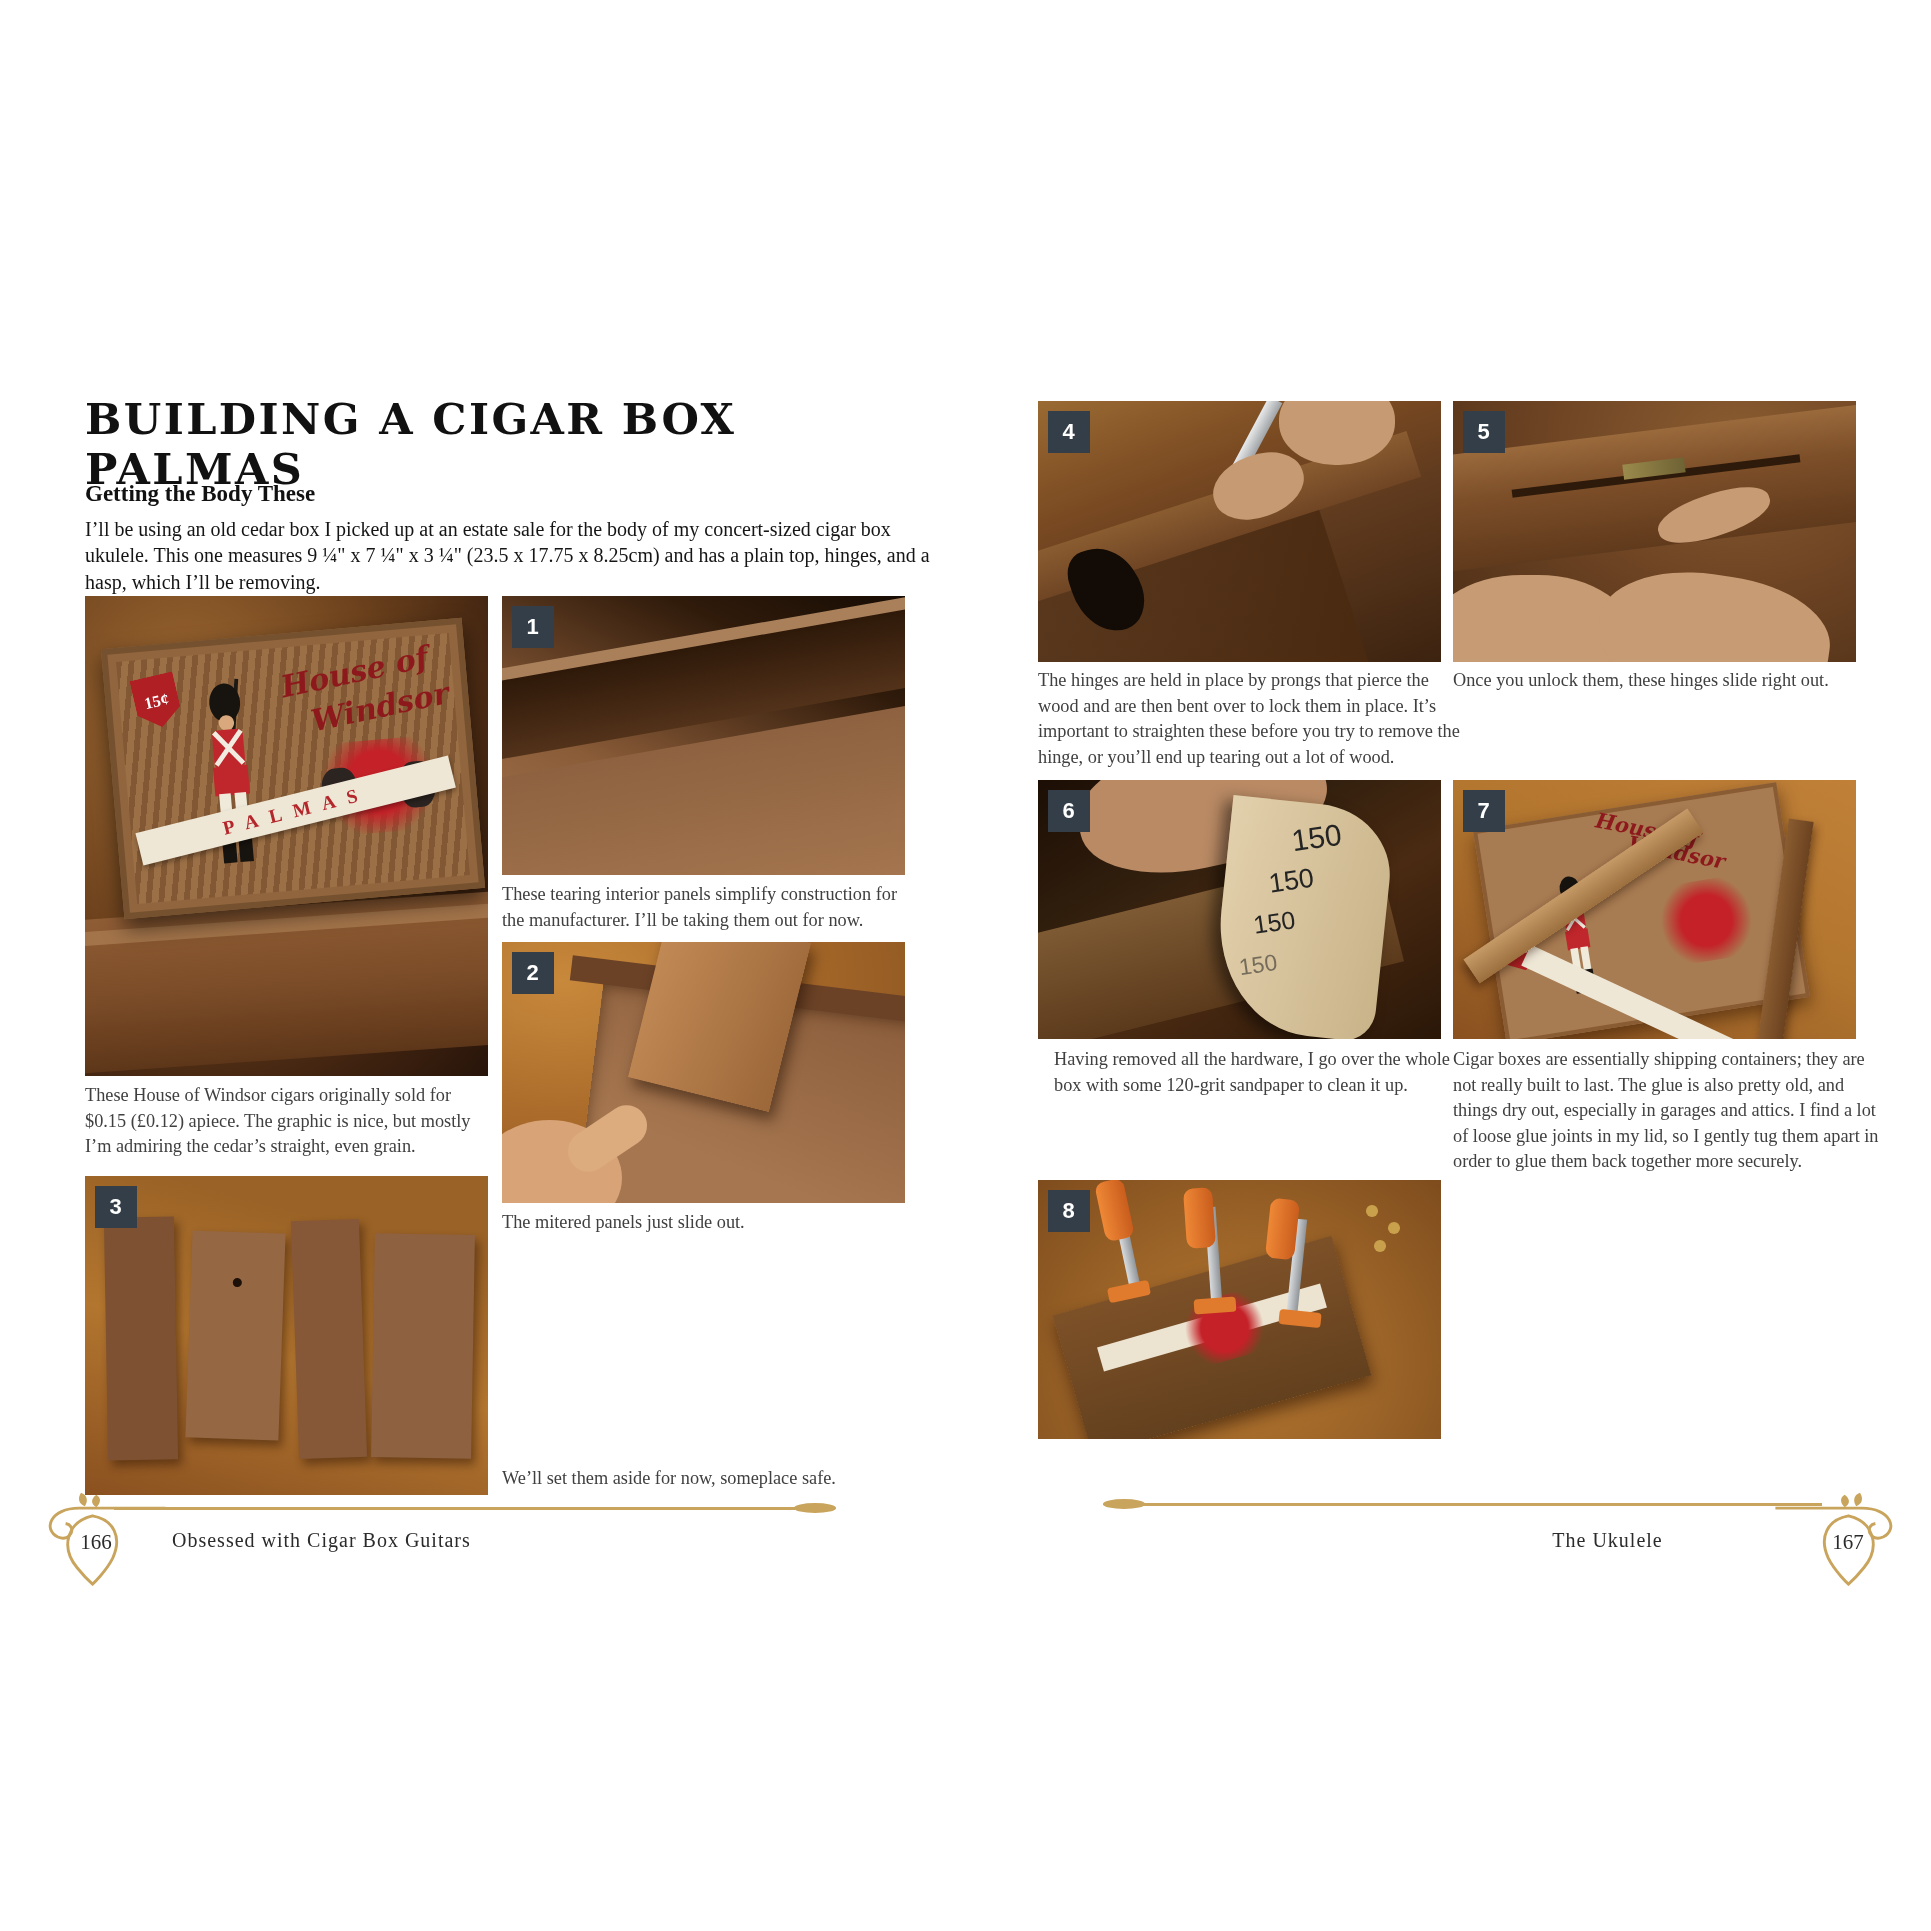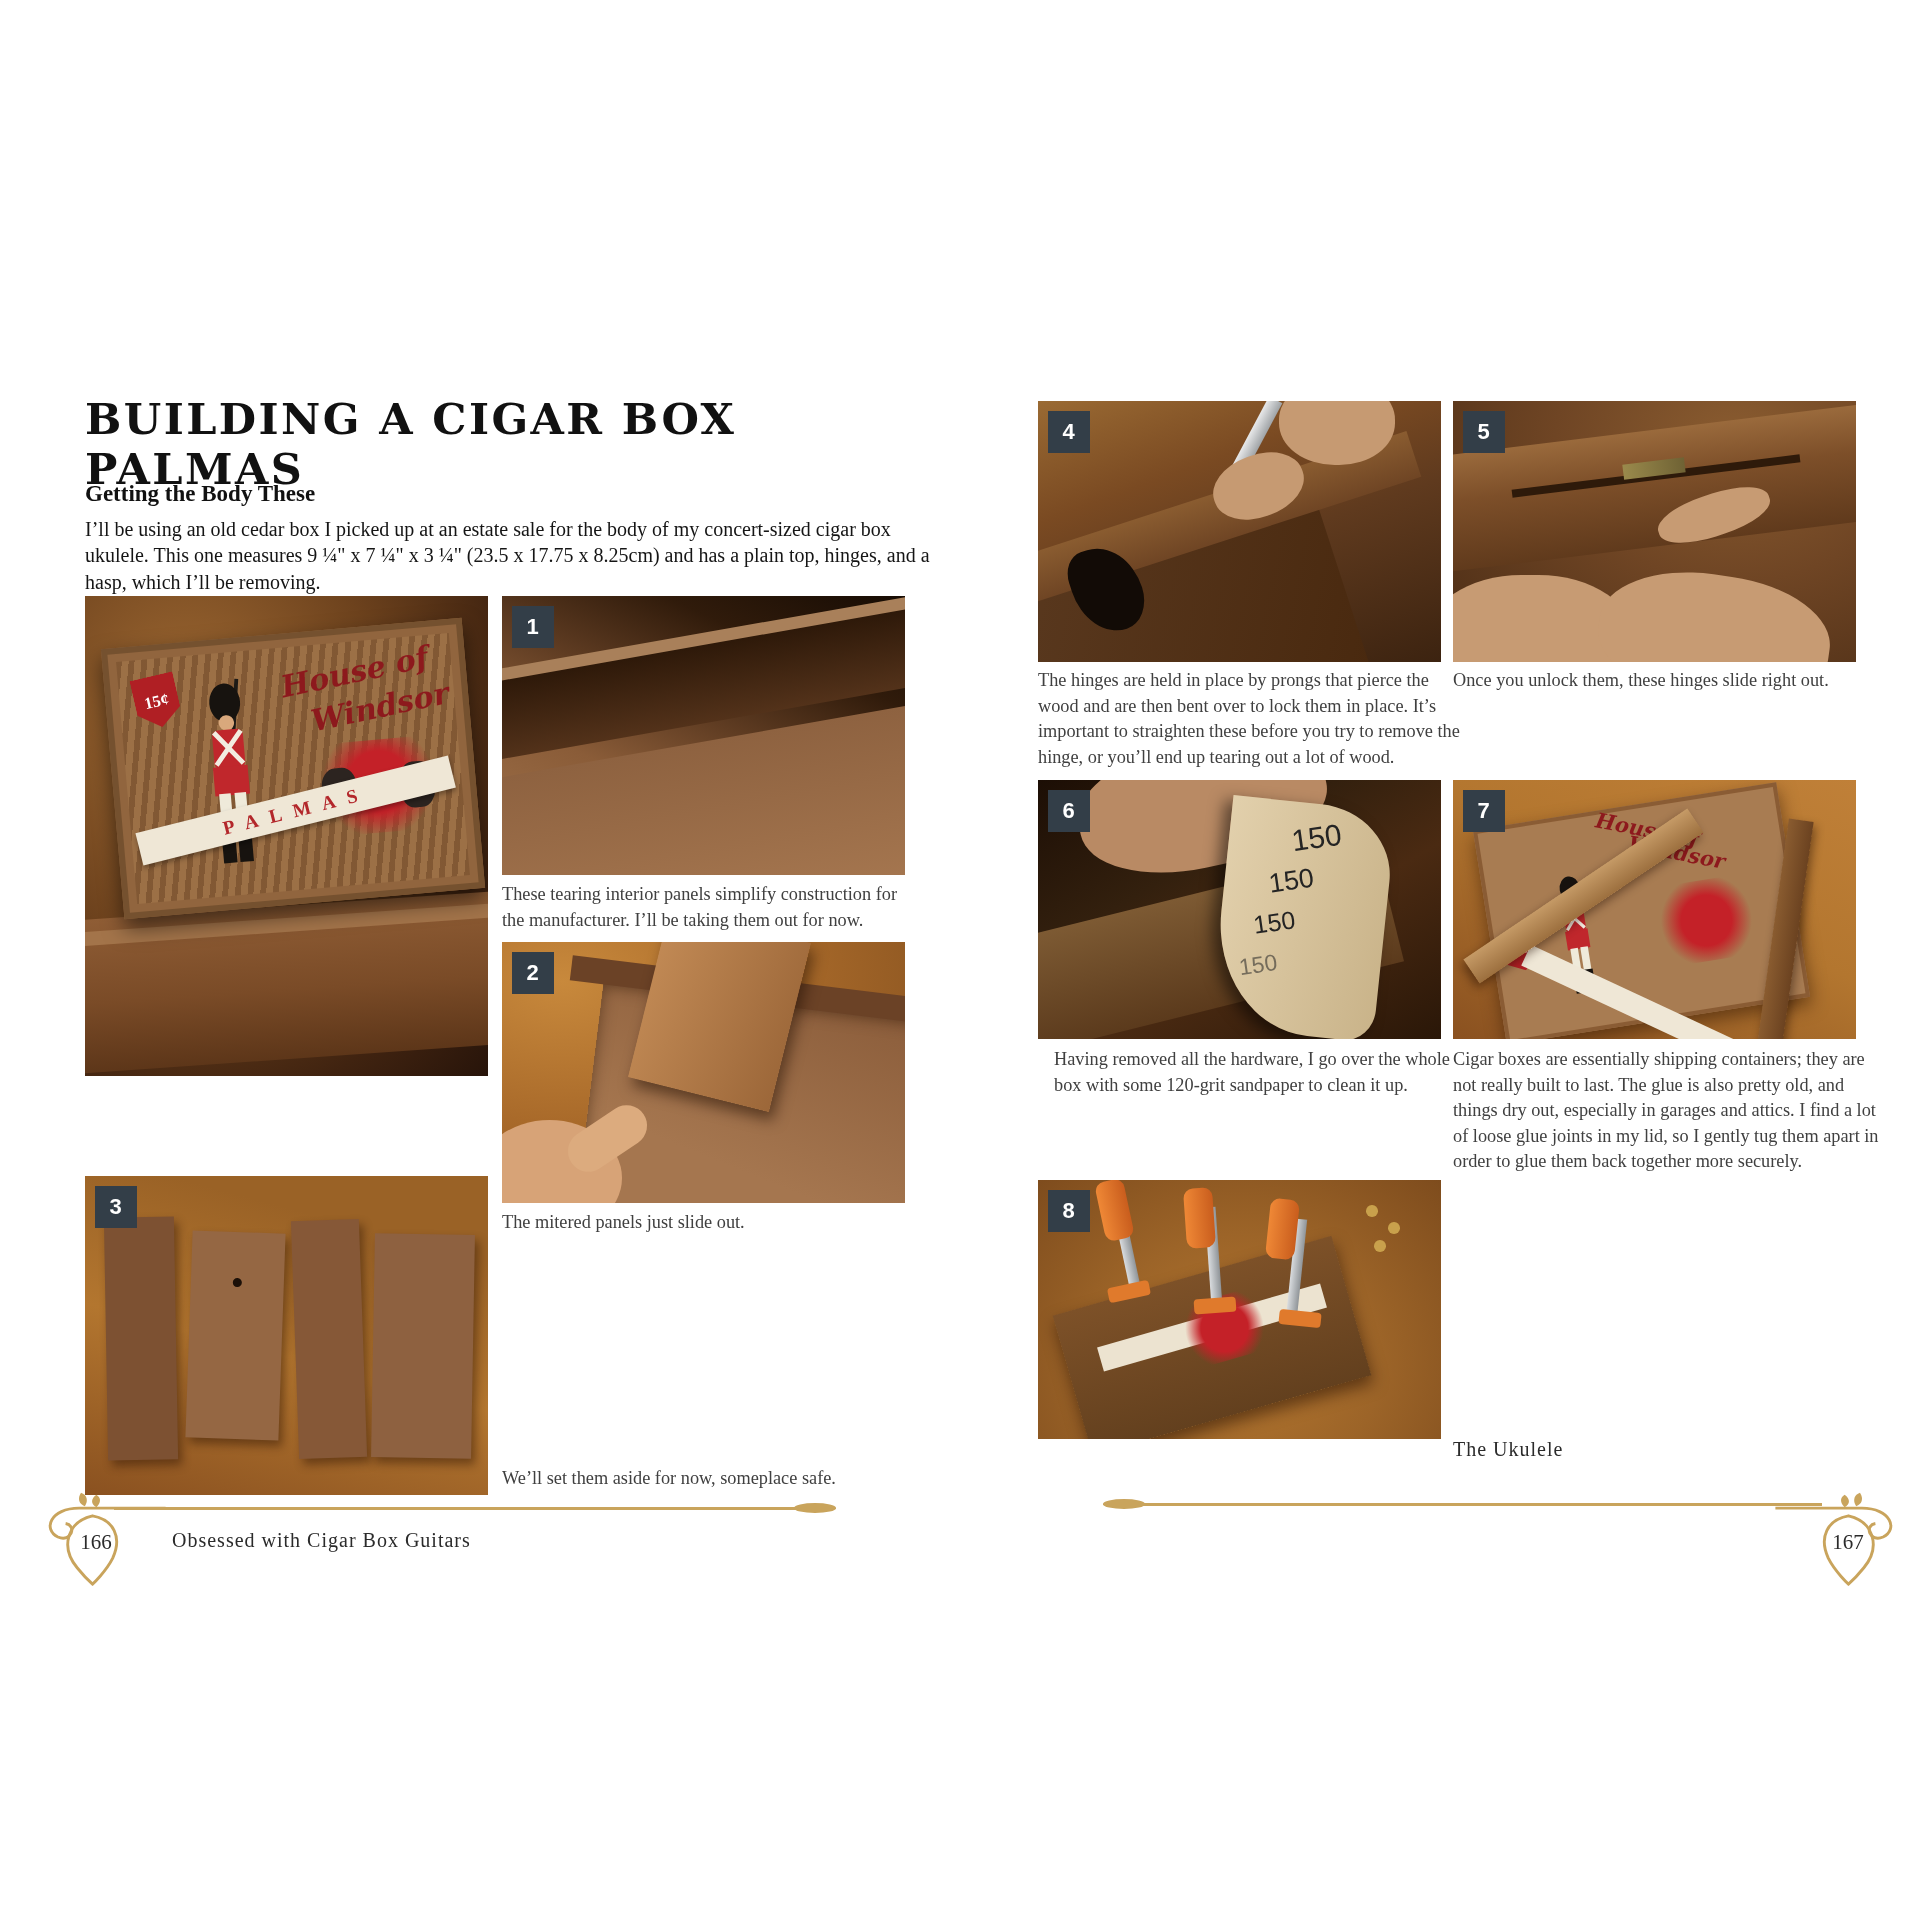--- a/index.html
+++ b/index.html
@@ -147,20 +147,21 @@
         <div class="abs hero-crest">
           <div class="crest-dark" style="left:5.8px;top:25px;width:35px;height:46px;"></div>
           <div class="crest-dark" style="left:83px;top:25px;width:35px;height:46px;"></div>
         </div>
         <div class="abs hero-banner">
             <span>PALMAS</span>
           </div>
       </div>
     </div>
   </div>
+  <div class="abs caption" style="left:85px;top:1083px;width:406px;">These House of Windsor cigars originally sold for $0.15 (£0.12) apiece. The graphic is nice, but mostly I’m admiring the cedar’s straight, even grain.</div>
 
   <div class="photo" style="left:85px;top:1176px;width:403px;height:319px;">
     <div class="abs s3-bg grain"></div>
     <div class="plank" style="left:21px;top:41px;width:70px;height:243px;background:#7d5132;transform:rotate(-1deg);"></div>
     <div class="plank" style="left:104px;top:56px;width:93px;height:207px;background:#956743;transform:rotate(2deg);">
         <div class="knot" style="left:42px;top:46px;"></div>
       </div>
     <div class="plank" style="left:210px;top:44px;width:68px;height:238px;background:#865837;transform:rotate(-2deg);"></div>
     <div class="plank" style="left:288px;top:58px;width:100px;height:224px;background:#8e6140;transform:rotate(1deg);"></div>
     <div class="badge">3</div>
@@ -287,16 +288,16 @@
 
   <div class="rule" style="left:1108px;top:1503px;width:714px;"></div>
   <div class="rule-leaf" style="left:1103px;top:1499px;"></div>
   <svg class="abs" style="left:1775px;top:1487px;transform:scaleX(-1);" width="145" height="100" viewBox="0 0 150 104">
     <path d="M150 22 H60 C30 22 22 44 38 52 C52 58 58 40 46 38" fill="none" stroke="#c9a45c" stroke-width="3"></path>
     <path d="M62 6 C58 12 60 18 66 20 C70 14 68 8 62 6 Z" fill="#c9a45c"></path>
     <path d="M78 8 C72 12 72 18 78 21 C83 16 83 11 78 8 Z" fill="#c9a45c"></path>
     <path d="M74 30 C48 36 40 62 58 84 C66 94 74 101 74 101 C74 101 88 88 95 74 C105 52 96 34 74 30 Z" fill="none" stroke="#c9a45c" stroke-width="3"></path>
   </svg>
   <div class="page-num" style="left:1827px;top:1530px;width:42px;text-align:center;">167</div>
-  <div class="footer-text" style="left:1453px;top:1438px;width:309px;text-align:left;">The Ukulele</div>
+  <div class="footer-text" style="left:1453px;top:1529px;width:309px;text-align:center;">The Ukulele</div>
 
 </div>
 
 
 </body></html>

